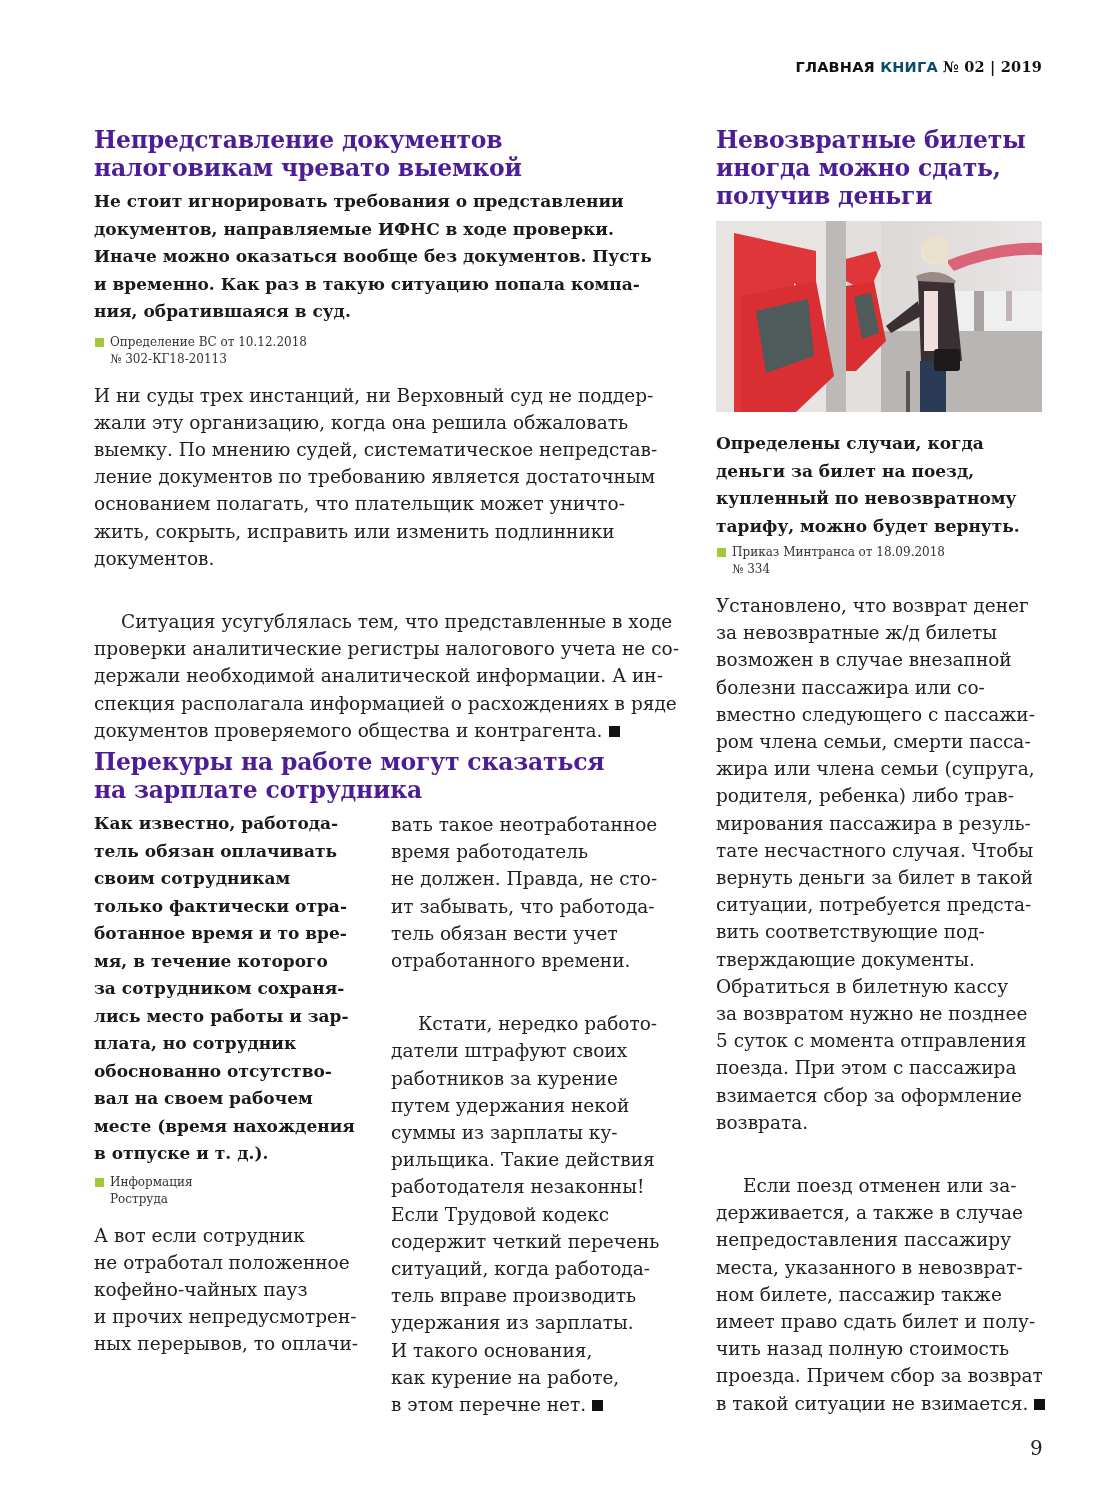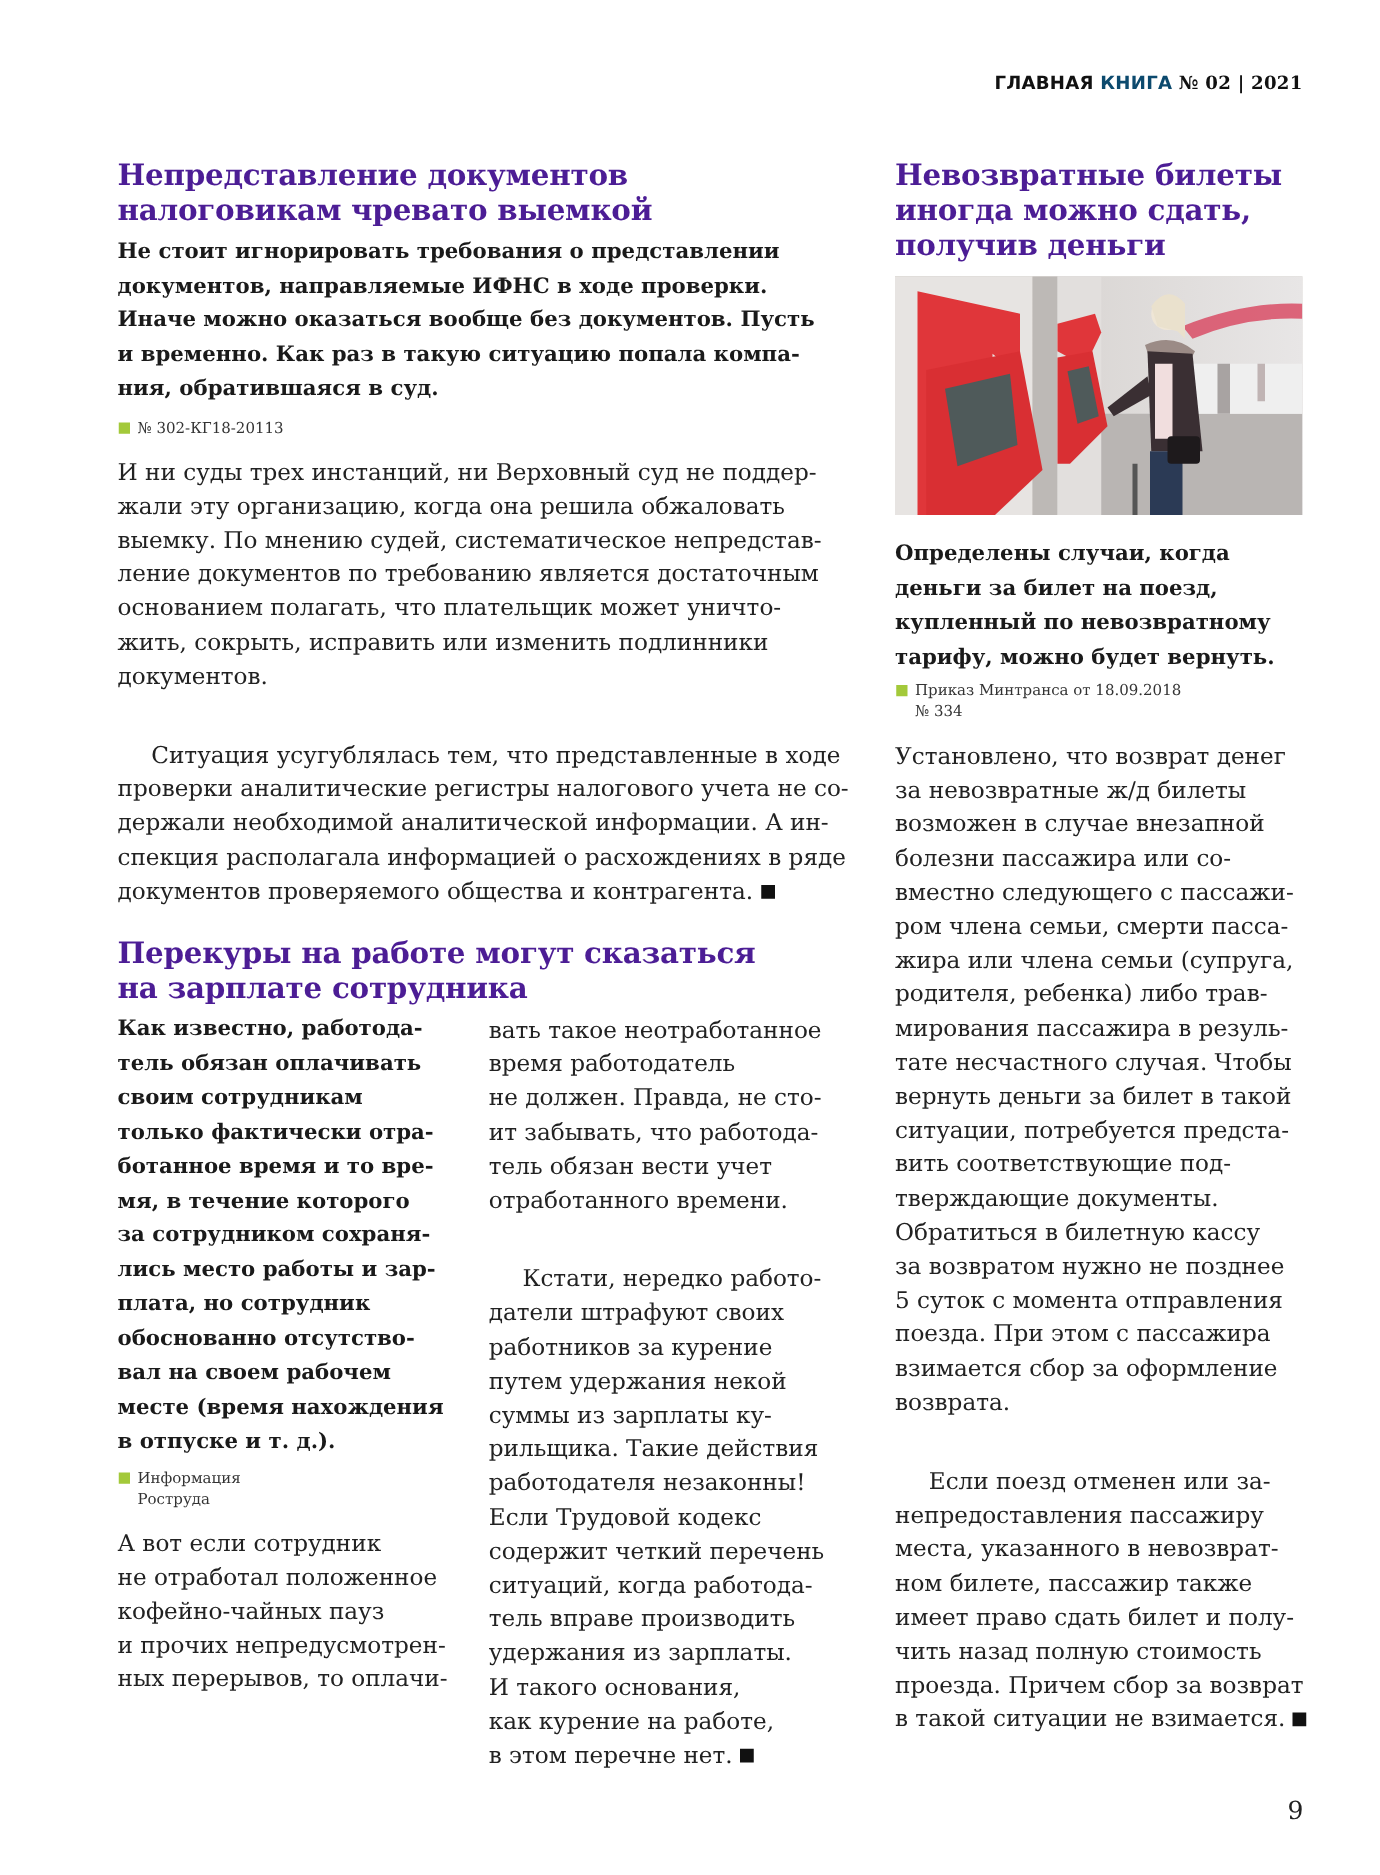--- a/index.html
+++ b/index.html
@@ -18,37 +18,38 @@
   .photo { position: absolute; left: 716px; top: 221px; width: 326px; height: 191px; overflow: hidden; background: #d9d6d2; }
   .pageno { position: absolute; left: 1030px; top: 1436px; font-family: "DejaVu Serif", serif; font-size: 20px; color: #222; }
   .line { display: block; white-space: nowrap; }
 </style>
 </head>
 <body>
 
 <div class="hdr">
   <span>ГЛАВНАЯ</span>
   <span class="accent">КНИГА</span>
-  <span class="num">№ 02 | 2021</span>
+  <span class="num">№ 02 | 2019</span>
 </div>
 
 <div class="col" style="left:94px; top:126px; width:580px;">
   <h2>
     <span class="line">Непредставление документов</span>
     <span class="line">налоговикам чревато выемкой</span>
   </h2>
   <div class="lead" style="margin-top:6px;">
     <span class="line">Не стоит игнорировать требования о представлении</span>
     <span class="line">документов, направляемые ИФНС в ходе проверки.</span>
     <span class="line">Иначе можно оказаться вообще без документов. Пусть</span>
     <span class="line">и временно. Как раз в такую ситуацию попала компа-</span>
     <span class="line">ния, обратившаяся в суд.</span>
   </div>
   <div class="src" style="margin-top:8px;">
     <span class="sq"></span>
+    <span class="line">Определение ВС от 10.12.2018</span>
     <span class="line">№ 302-КГ18-20113</span>
   </div>
   <div class="body" style="margin-top:14px;">
     <span class="line">И ни суды трех инстанций, ни Верховный суд не поддер-</span>
     <span class="line">жали эту организацию, когда она решила обжаловать</span>
     <span class="line">выемку. По мнению судей, систематическое непредстав-</span>
     <span class="line">ление документов по требованию является достаточным</span>
     <span class="line">основанием полагать, что плательщик может уничто-</span>
     <span class="line">жить, сокрыть, исправить или изменить подлинники</span>
     <span class="line">документов.</span>
@@ -193,20 +194,21 @@
     <span class="line">ситуации, потребуется предста-</span>
     <span class="line">вить соответствующие под-</span>
     <span class="line">тверждающие документы.</span>
     <span class="line">Обратиться в билетную кассу</span>
     <span class="line">за возвратом нужно не позднее</span>
     <span class="line">5 суток с момента отправления</span>
     <span class="line">поезда. При этом с пассажира</span>
     <span class="line">взимается сбор за оформление</span>
     <span class="line">возврата.</span>
     <span class="line ind">Если поезд отменен или за-</span>
+    <span class="line">держивается, а также в случае</span>
     <span class="line">непредоставления пассажиру</span>
     <span class="line">места, указанного в невозврат-</span>
     <span class="line">ном билете, пассажир также</span>
     <span class="line">имеет право сдать билет и полу-</span>
     <span class="line">чить назад полную стоимость</span>
     <span class="line">проезда. Причем сбор за возврат</span>
     <span class="line"><span>в такой ситуации не взимается.</span><span class="endmark"></span></span>
   </div>
 </div>
 

